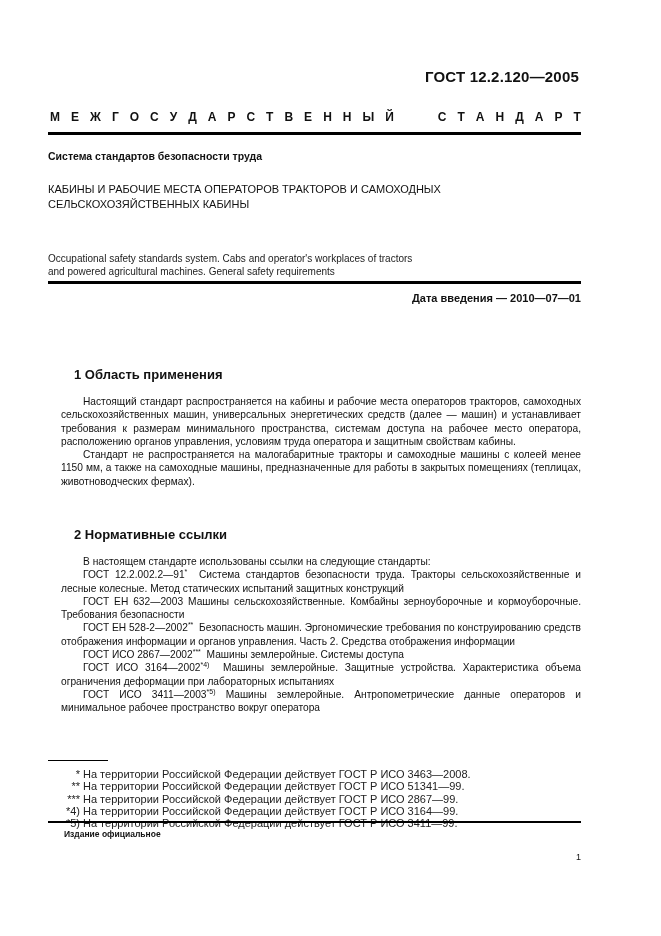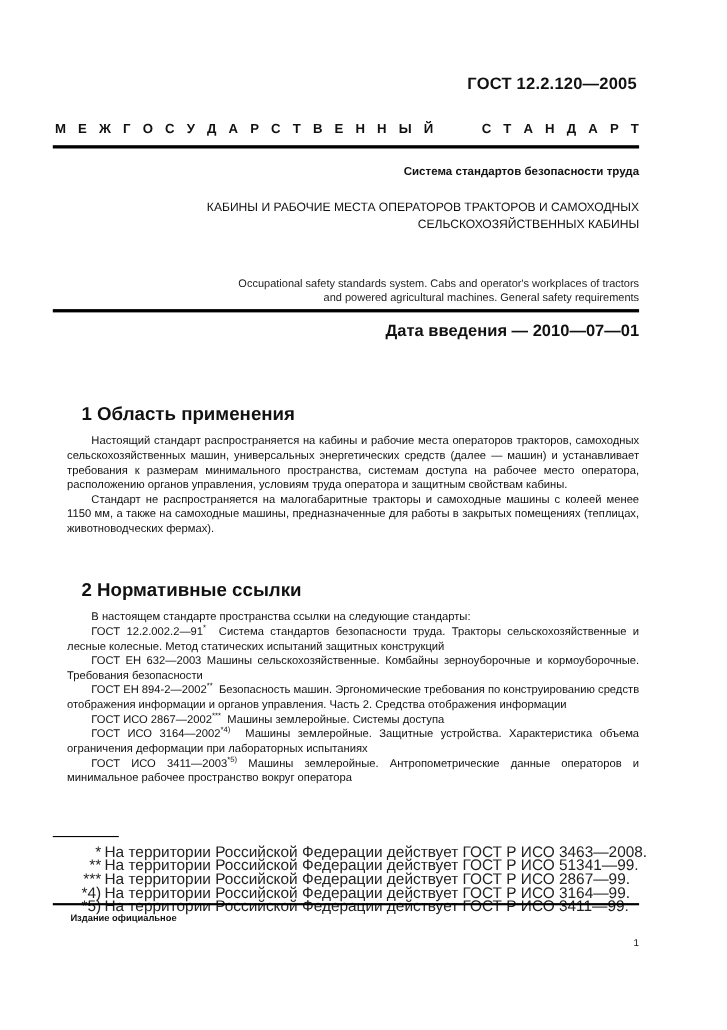--- a/index.html
+++ b/index.html
@@ -5,31 +5,31 @@
   html, body { margin: 0; padding: 0; background: #ffffff; }
   body { width: 661px; height: 936px; position: relative; overflow: hidden;
          font-family: "Liberation Sans", sans-serif; color: #111; }
   .page { position: absolute; left: 0; top: 0; width: 661px; height: 936px; }
   .gost-number { position: absolute; right: 82px; top: 68px; font-size: 15px; font-weight: bold; letter-spacing: 0.2px; }
   .interstate { position: absolute; left: 50px; top: 110px; width: 531px; font-size: 12px; font-weight: bold;
                 display: flex; justify-content: space-between; }
   .interstate span { display: inline-block; }
   .interstate .gap { width: 22px; }
   .rule-thick { position: absolute; left: 48px; width: 533px; height: 3px; background: #000; }
-  .center { position: absolute; left: 48px; width: 533px; text-align: right; }
+  .center { position: absolute; left: 48px; width: 533px; text-align: left; }
   .series { top: 150px; font-size: 10.5px; font-weight: bold; }
   .title { top: 182px; font-size: 11px; font-weight: normal; line-height: 15px; }
   .subtitle { top: 223px; font-size: 10.5px; font-weight: bold; }
   .english { top: 252px; font-size: 10px; line-height: 13px; color: #222; }
-  .intro-date { position: absolute; right: 80px; top: 292px; font-size: 15px; font-weight: bold; }
-  .section-head { position: absolute; left: 74px; font-size: 17px; font-weight: bold; }
+  .intro-date { position: absolute; right: 80px; top: 292px; font-size: 11px; font-weight: bold; }
+  .section-head { position: absolute; left: 74px; font-size: 13px; font-weight: bold; }
   .body { position: absolute; left: 61px; width: 520px; font-size: 10.2px; line-height: 13.3px; text-align: justify; }
   .body p { margin: 0; text-indent: 22px; }
   .footnote-rule { position: absolute; left: 48px; top: 760px; width: 60px; height: 1px; background: #000; }
-  .footnotes { position: absolute; left: 72px; top: 768px; font-size: 14px; line-height: 12.3px; color: #222; }
+  .footnotes { position: absolute; left: 60px; top: 768px; font-size: 11px; line-height: 12.3px; color: #222; }
   .footnotes div { white-space: nowrap; }
   .fn-mark { display: inline-block; width: 20px; text-align: right; margin-right: 3px; }
   .bottom-rule { position: absolute; left: 48px; top: 821px; width: 533px; height: 2px; background: #000; }
   .official { position: absolute; left: 64px; top: 829px; font-size: 8.5px; font-weight: bold; }
   .page-num { position: absolute; right: 80px; top: 852px; font-size: 9px; }
   sup { font-size: 7px; line-height: 0; }
 </style>
 </head>
 <body>
 
@@ -89,24 +89,24 @@
   <div class="section-head" style="top:367px;">1  Область применения</div>
 
   <div class="body" style="top:395px;">
     <p>Настоящий стандарт распространяется на кабины и рабочие места операторов тракторов, самоходных сельскохозяйственных машин, универсальных энергетических средств (далее — машин) и устанавливает требования к размерам минимального пространства, системам доступа на рабочее место оператора, расположению органов управления, условиям труда оператора и защитным свойствам кабины.</p>
     <p>Стандарт не распространяется на малогабаритные тракторы и самоходные машины с колеей менее 1150 мм, а также на самоходные машины, предназначенные для работы в закрытых помещениях (теплицах, животноводческих фермах).</p>
   </div>
 
   <div class="section-head" style="top:527px;">2  Нормативные ссылки</div>
 
   <div class="body" style="top:555px;">
-    <p>В настоящем стандарте пространства ссылки на следующие стандарты:</p>
+    <p>В настоящем стандарте использованы ссылки на следующие стандарты:</p>
     <p><span>ГОСТ 12.2.002.2—91</span><sup>*</sup>&nbsp; <span>Система стандартов безопасности труда. Тракторы сельскохозяйственные и лесные колесные. Метод статических испытаний защитных конструкций</span></p>
     <p><span>ГОСТ ЕН 632—2003</span> <span>Машины сельскохозяйственные. Комбайны зерноуборочные и кормоуборочные. Требования безопасности</span></p>
-    <p><span>ГОСТ ЕН 894-2—2002</span><sup>**</sup>&nbsp; <span>Безопасность машин. Эргономические требования по конструированию средств отображения информации и органов управления. Часть 2. Средства отображения информации</span></p>
+    <p><span>ГОСТ ЕН 528-2—2002</span><sup>**</sup>&nbsp; <span>Безопасность машин. Эргономические требования по конструированию средств отображения информации и органов управления. Часть 2. Средства отображения информации</span></p>
     <p><span>ГОСТ ИСО 2867—2002</span><sup>***</sup>&nbsp; <span>Машины землеройные. Системы доступа</span></p>
     <p><span>ГОСТ ИСО 3164—2002</span><sup>*4)</sup>&nbsp; <span>Машины землеройные. Защитные устройства. Характеристика объема ограничения деформации при лабораторных испытаниях</span></p>
     <p><span>ГОСТ ИСО 3411—2003</span><sup>*5)</sup> <span>Машины землеройные. Антропометрические данные операторов и минимальное рабочее пространство вокруг оператора</span></p>
   </div>
 
   <div class="footnote-rule"></div>
 
   <div class="footnotes">
     <div><span class="fn-mark">*</span><span>На территории Российской Федерации действует ГОСТ Р ИСО 3463—2008.</span></div>
     <div><span class="fn-mark">**</span><span>На территории Российской Федерации действует ГОСТ Р ИСО 51341—99.</span></div>

